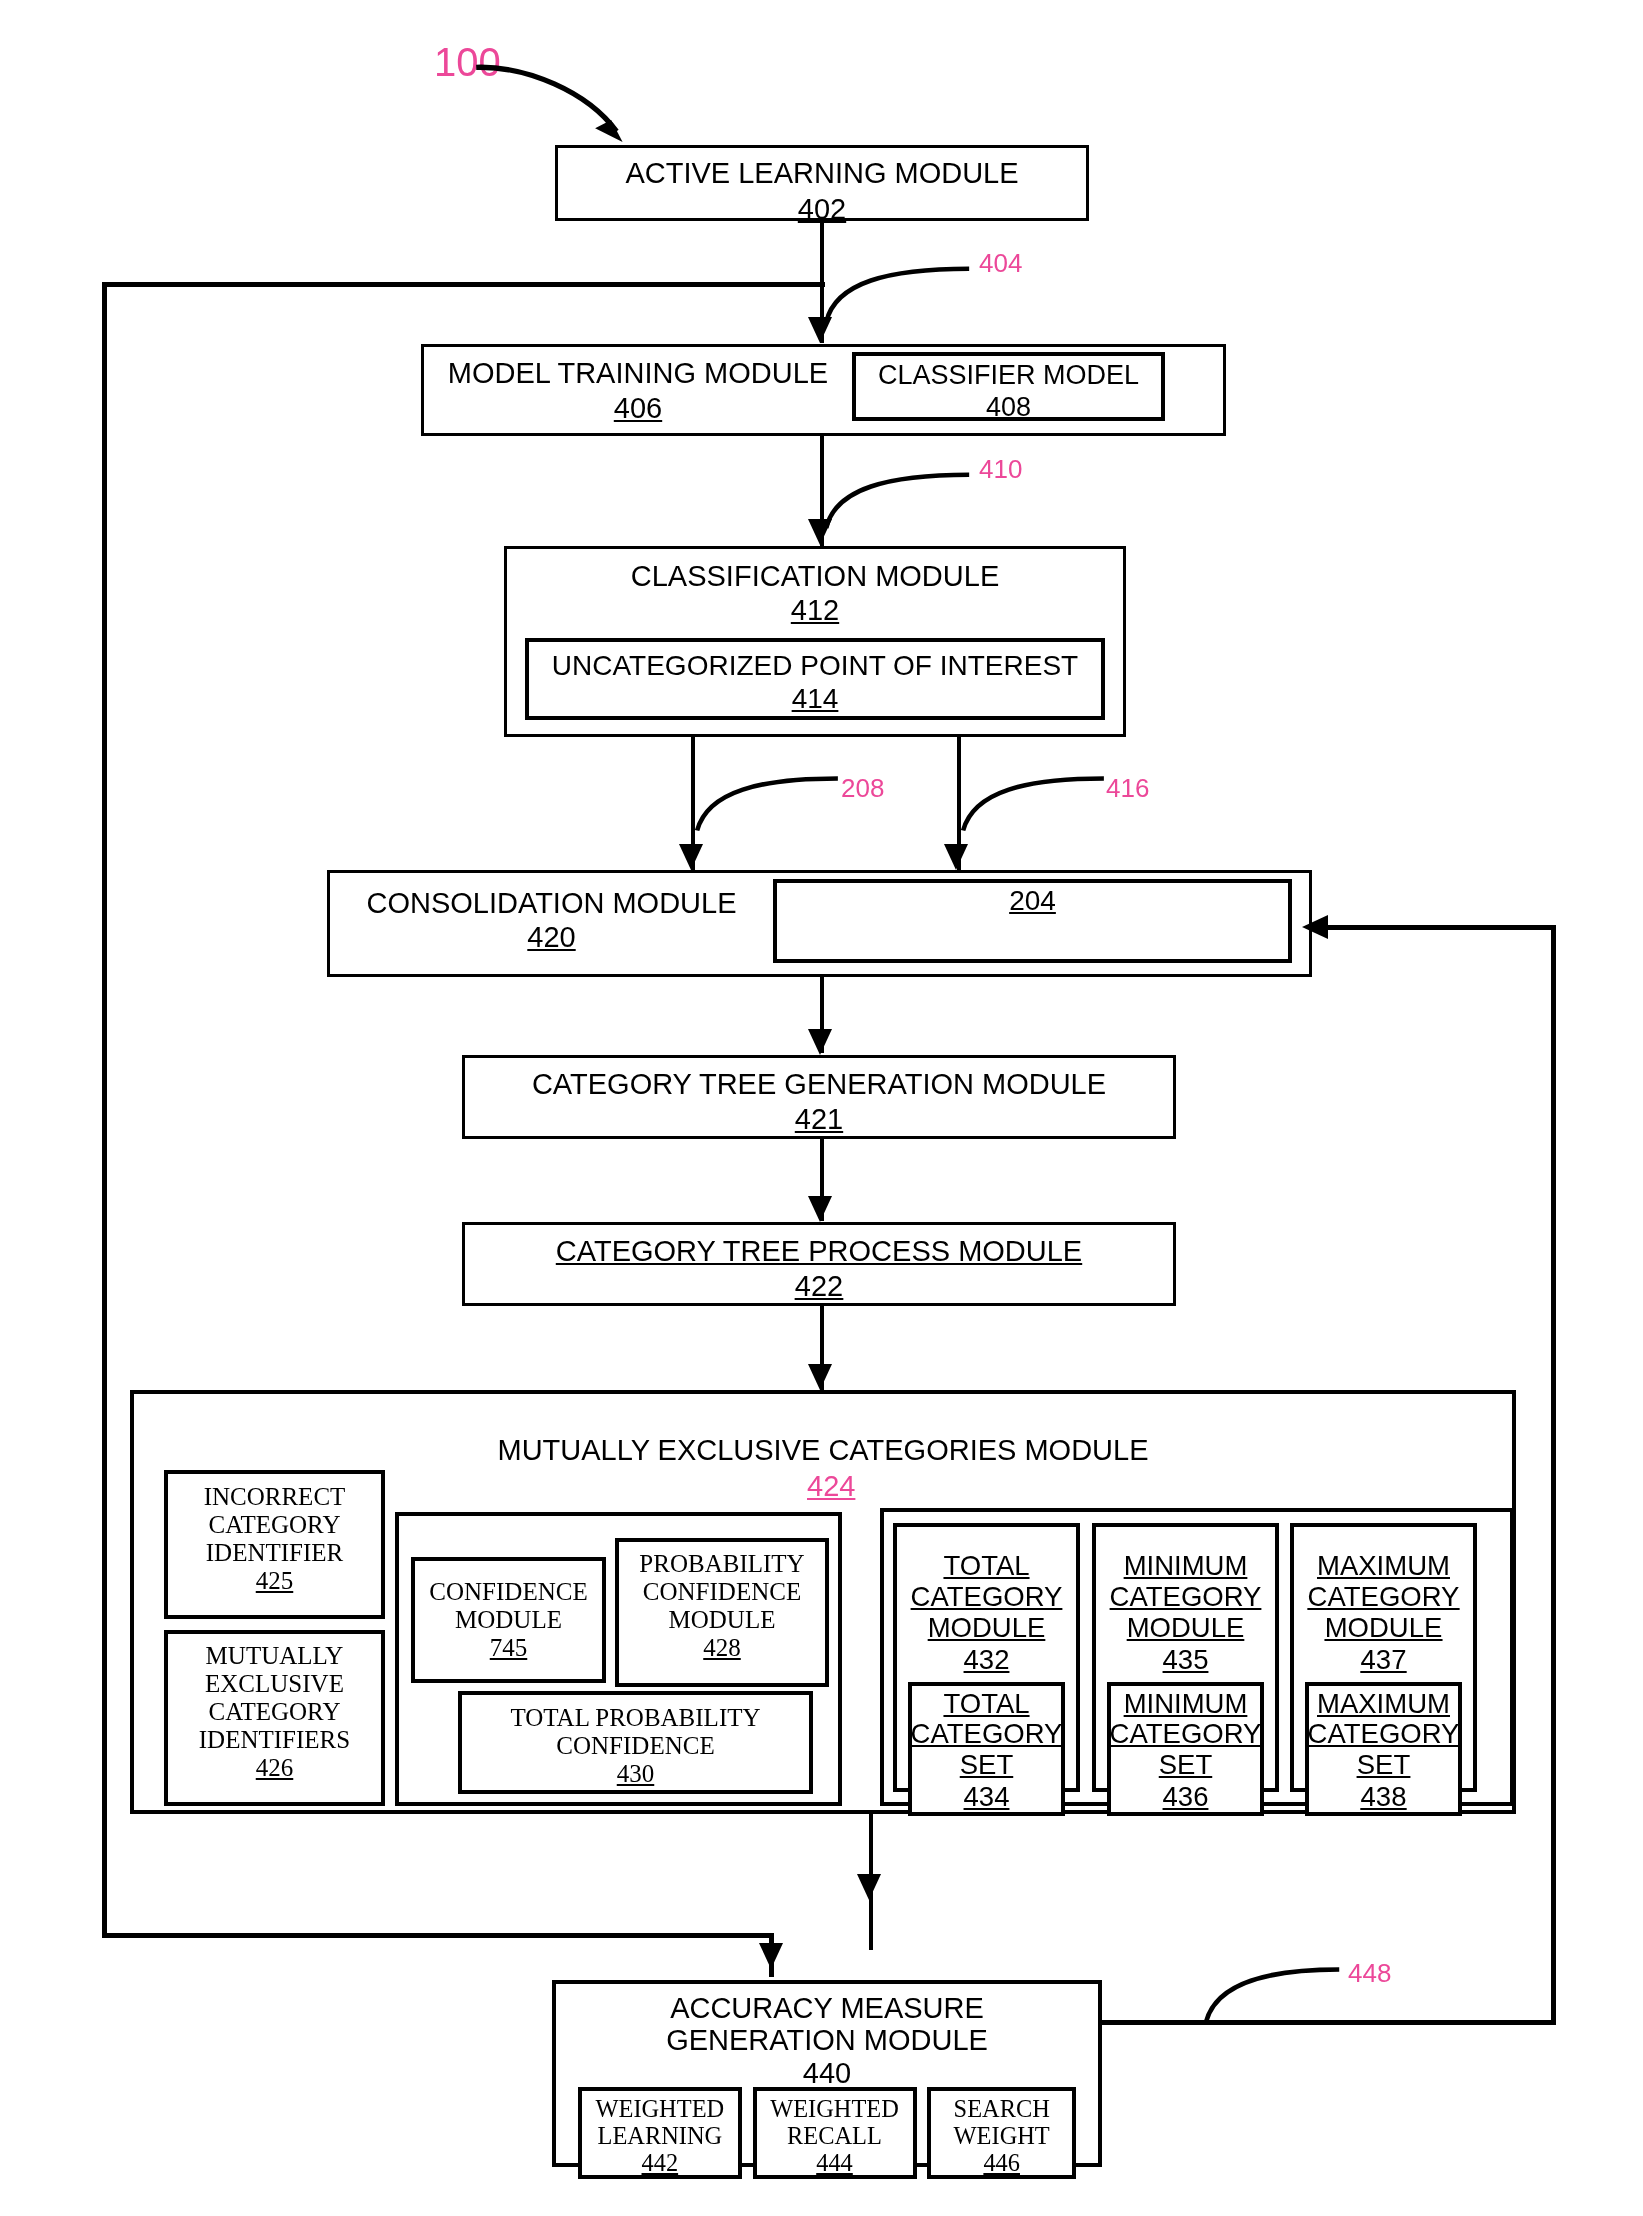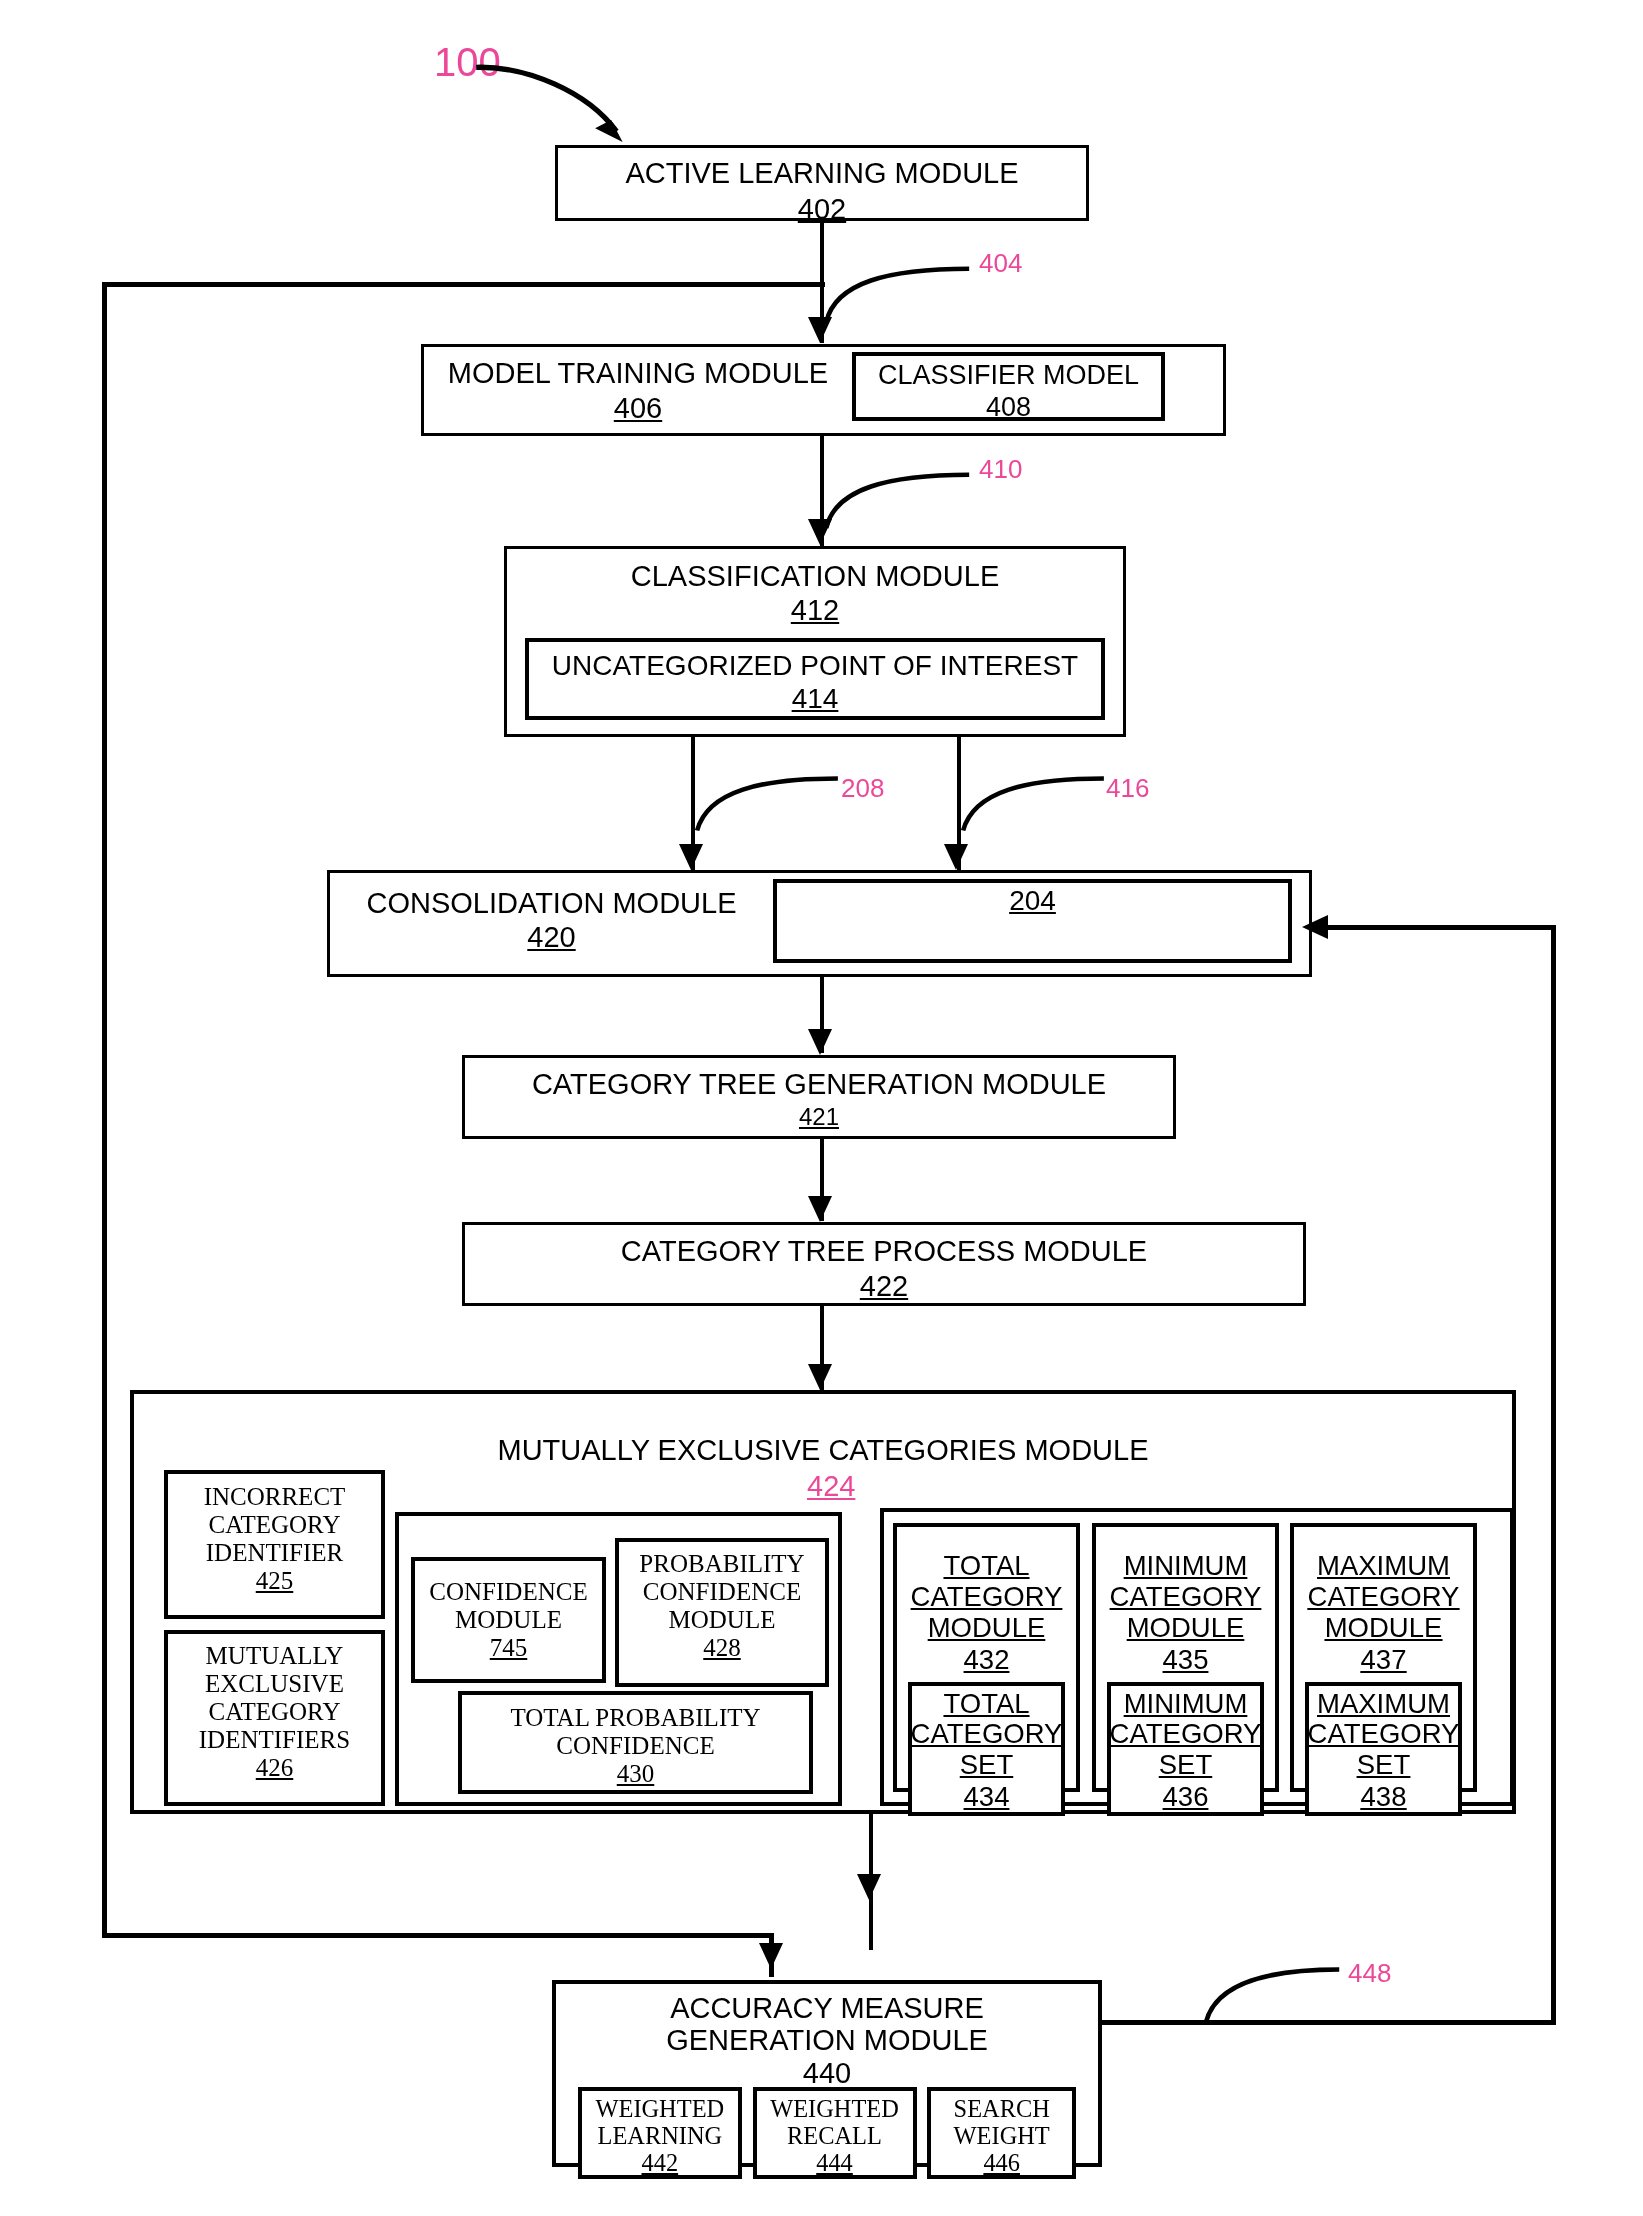--- a/index.html
+++ b/index.html
@@ -108,27 +108,27 @@
     <div class="box thick" style="position:relative;left:0;top:6.1px;width:519px;height:84px;">
       <div class="lbl num" style="font-size:28px;margin-top:1.5px;">204</div>
     </div>
   </div>
 
   <div class="vline" style="left:820px;top:977px;height:76px;"></div>
   <div class="arrowdown" style="left:808px;top:1029px;"></div>
 
   <div class="box" style="left:462px;top:1055px;width:714px;height:84px;">
     <div class="lbl" style="font-size:29px;margin-top:10px;">CATEGORY TREE GENERATION MODULE</div>
-    <div class="lbl num" style="font-size:24px;margin-top:2.3px;">421</div>
+    <div class="lbl num" style="font-size:29px;margin-top:2.3px;">421</div>
   </div>
 
   <div class="vline" style="left:820px;top:1139px;height:82px;"></div>
   <div class="arrowdown" style="left:808px;top:1196px;"></div>
 
-  <div class="box" style="left:462px;top:1222px;width:844px;height:84px;">
+  <div class="box" style="left:462px;top:1222px;width:714px;height:84px;text-decoration:underline;">
     <div class="lbl" style="font-size:29px;margin-top:10px;">CATEGORY TREE PROCESS MODULE</div>
     <div class="lbl num" style="font-size:29px;margin-top:2.3px;">422</div>
   </div>
 
   <div class="vline" style="left:820px;top:1306px;height:84px;"></div>
   <div class="arrowdown" style="left:808px;top:1364px;"></div>
 
   <div class="box thick" style="left:130px;top:1390px;width:1386px;height:424px;">
     <div class="lbl" style="font-size:29px;margin-top:40px;">MUTUALLY EXCLUSIVE CATEGORIES MODULE</div>
   </div>

